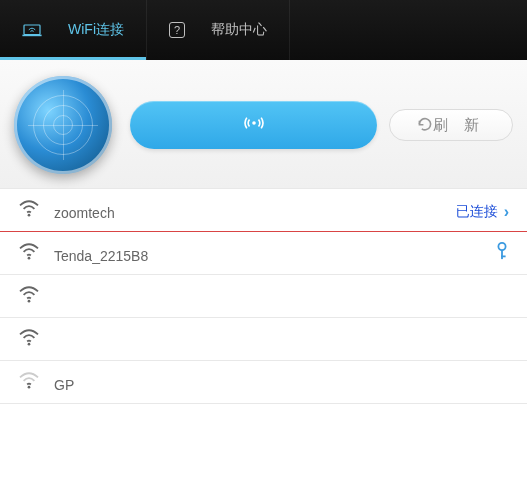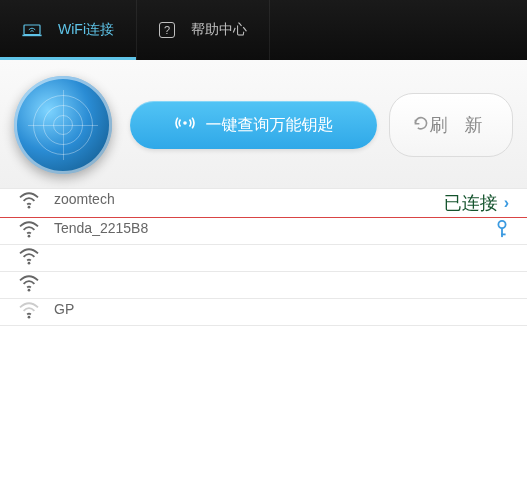--- a/index.html
+++ b/index.html
@@ -20,21 +20,21 @@
       height: 60px;
       padding: 0;
     }
     .tab {
       display: flex;
       align-items: center;
       padding: 0 22px;
       color: #c0c0c0;
       font-size: 14px;
       cursor: pointer;
-      gap: 16px;
+      gap: 26px;
       border-right: 1px solid rgba(100,100,100,0.2);
     }
     .tab.active {
       color: #5fc4e8;
     }
     .tab.active::after {
       content: "";
       position: absolute;
       bottom: 0;
       left: 0;
@@ -120,44 +120,44 @@
       cursor: pointer;
       box-shadow: inset 0 1px 0 rgba(255,255,255,0.3), 0 2px 4px rgba(0,0,0,0.1);
     }
     .broadcast-icon {
       width: 22px;
       height: 18px;
       display: inline-block;
     }
     .btn-refresh {
       width: 124px;
-      height: 64px;
+      height: 32px;
       background: linear-gradient(to bottom, #ffffff, #f5f5f5);
       border: 1px solid #dcdcdc;
       border-radius: 24px;
       color: #888;
-      font-size: 18px;
+      font-size: 15px;
       display: flex;
       align-items: center;
       justify-content: center;
       cursor: pointer;
       letter-spacing: 6px;
     }
     .refresh-icon {
       width: 16px;
       height: 16px;
     }
     .wifi-list {
       display: flex;
       flex-direction: column;
     }
     .wifi-item {
       display: flex;
-      align-items: flex-start;
-      padding: 2px 18px;
+      align-items: flex-end;
+      padding: 10px 18px;
       border-bottom: 1px solid #e8e8e8;
       gap: 14px;
       cursor: pointer;
     }
     .wifi-item.connected {
       border-bottom: 1px solid #d94444;
     }
     .wifi-signal-icon {
       width: 22px;
       height: 18px;
@@ -167,22 +167,22 @@
       flex: 1;
       color: #666;
       font-size: 14px;
     }
     .status-group {
       display: flex;
       align-items: center;
       gap: 6px;
     }
     .connected-text {
-      color: #14532d;
-      font-size: 18px;
+      color: #1d4ed8;
+      font-size: 14px;
     }
     .chevron {
       color: #3b9ae0;
       font-weight: bold;
     }
     .key-icon {
       width: 14px;
       height: 18px;
     }
   </style>
@@ -221,21 +221,20 @@
     <button class="btn-primary">
       <span>
         <svg class="broadcast-icon" viewBox="0 0 24 20">
           <path d="M4 4 Q0 10 4 16" fill="none" stroke="#fff" stroke-width="1.8"></path>
           <path d="M7 6 Q4 10 7 14" fill="none" stroke="#fff" stroke-width="1.8"></path>
           <path d="M20 4 Q24 10 20 16" fill="none" stroke="#fff" stroke-width="1.8"></path>
           <path d="M17 6 Q20 10 17 14" fill="none" stroke="#fff" stroke-width="1.8"></path>
           <circle cx="12" cy="10" r="2" fill="#fff"></circle>
         </svg>
       </span>
-      <span>一键查询万能钥匙</span>
     </button>
     <button class="btn-refresh">
       <span>
         <svg class="refresh-icon" viewBox="0 0 20 20">
           <path d="M3 10 A7 7 0 1 1 6 16" fill="none" stroke="#999" stroke-width="2"></path>
           <path d="M3 6 L3 11 L8 11" fill="none" stroke="#999" stroke-width="2"></path>
         </svg>
       </span>
       <span>刷 新</span>
     </button>

